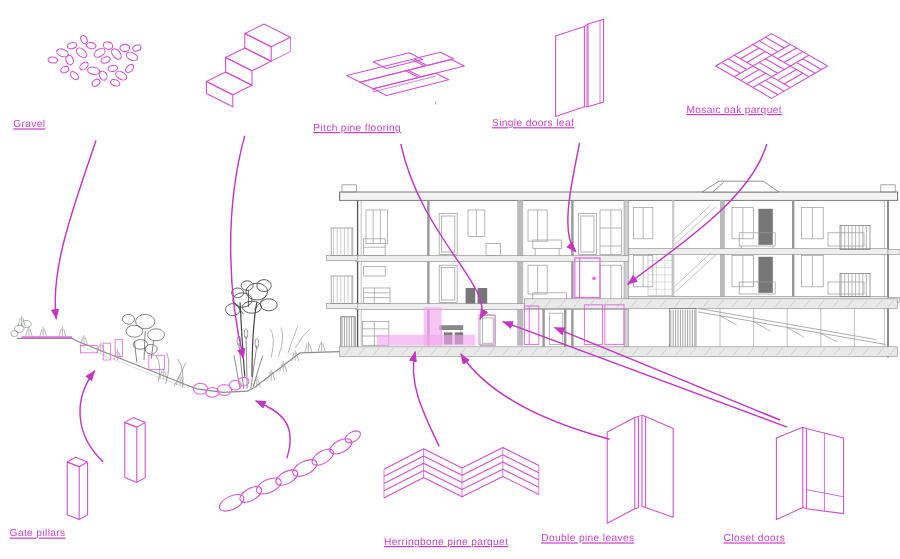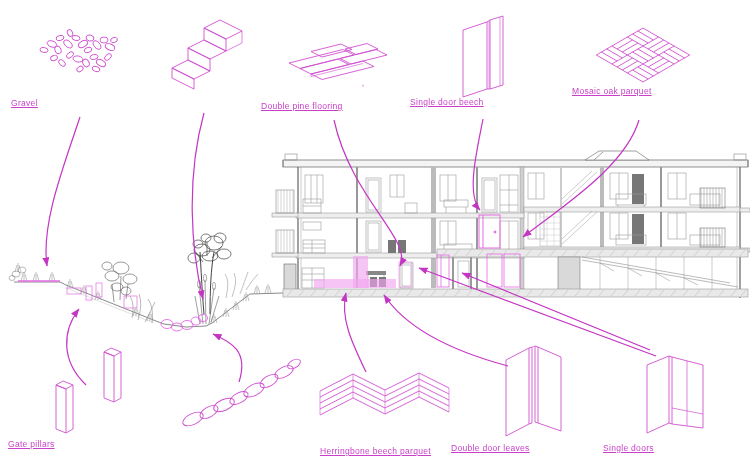--- a/index.html
+++ b/index.html
@@ -341,20 +341,20 @@
     <path d="M86,385 C61,361 62,331 79,309" marker-end="url(#ah)"></path>
     <path d="M239,382 C249,351 231,342 213,334" marker-end="url(#ah)"></path>
     <path d="M366,372 C352,343 340,318 346,293" marker-end="url(#ah)"></path>
     <path d="M508,366 C452,351 406,328 384,295" marker-end="url(#ah)"></path>
     <path d="M650,350 L462,273" marker-end="url(#ah)"></path>
     <path d="M656,356 L419,268" marker-end="url(#ah)"></path>
   </g>
 </svg>
 
   <div class="lbl" style="left:11px;top:98px">Gravel</div>
-  <div class="lbl" style="left:261px;top:101px">Double pine flooring</div>
-  <div class="lbl" style="left:410px;top:97px">Single door beech</div>
+  <div class="lbl" style="left:261px;top:101px">Pitch pine flooring</div>
+  <div class="lbl" style="left:410px;top:97px">Single doors leaf</div>
   <div class="lbl" style="left:572px;top:86px">Mosaic oak parquet</div>
   <div class="lbl" style="left:8px;top:439px">Gate pillars</div>
-  <div class="lbl" style="left:320px;top:446px">Herringbone beech parquet</div>
-  <div class="lbl" style="left:451px;top:443px">Double door leaves</div>
-  <div class="lbl" style="left:603px;top:443px">Single doors</div>
+  <div class="lbl" style="left:320px;top:446px">Herringbone pine parquet</div>
+  <div class="lbl" style="left:451px;top:443px">Double pine leaves</div>
+  <div class="lbl" style="left:603px;top:443px">Closet doors</div>
 </div>
 
 </body></html>

